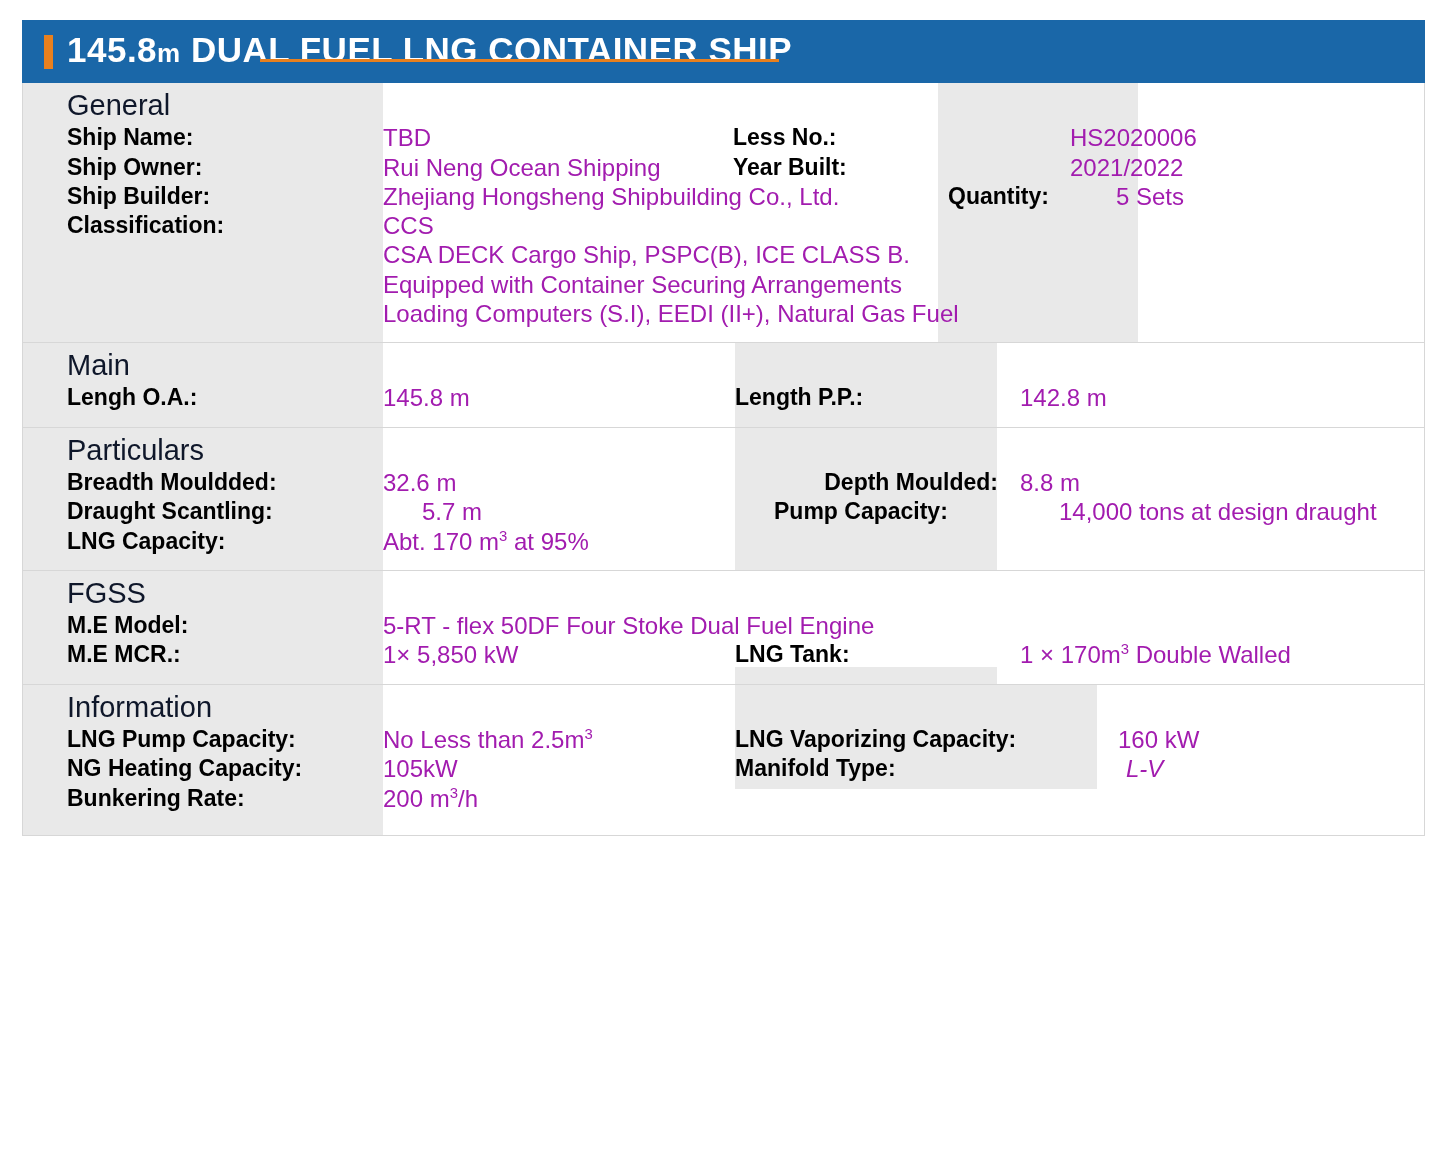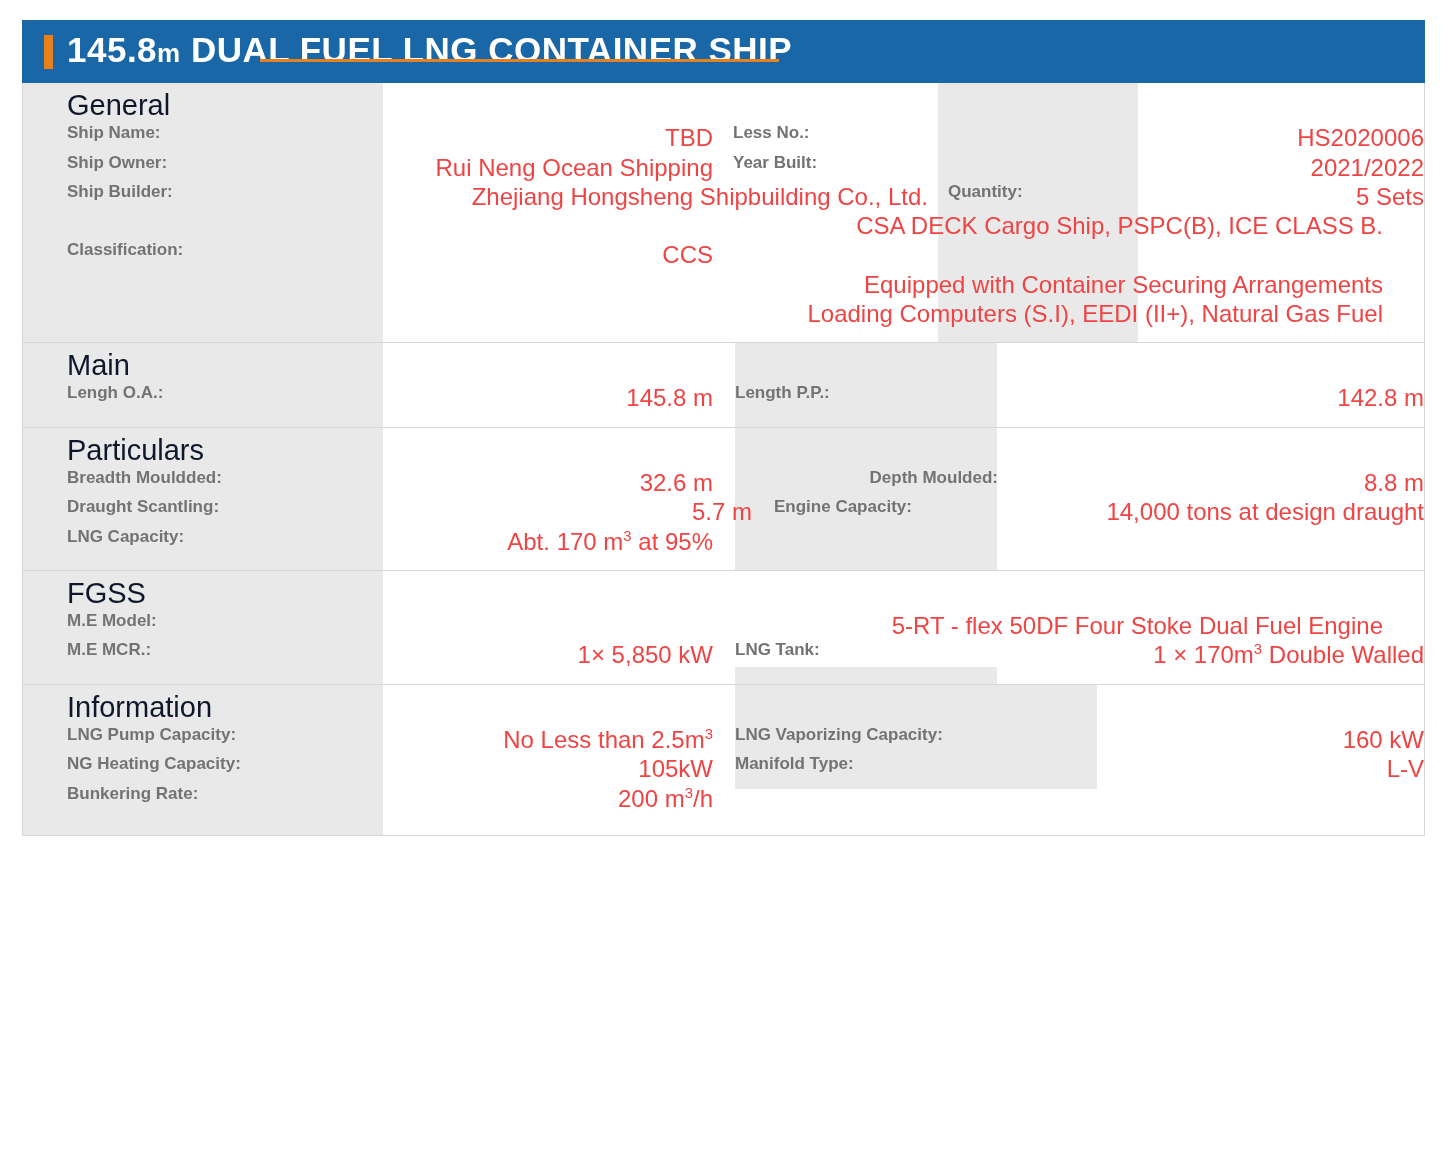--- a/index.html
+++ b/index.html
@@ -87,31 +87,30 @@
     font-weight: normal;
     padding: 7px 0 2px 44px;
     line-height: 1.08;
   }
   .row {
     display: flex;
     align-items: flex-start;
     line-height: 1.22;
   }
   .cell-label {
-    font-size: 17px;
+    font-size: 23px;
     font-weight: bold;
-    color: #737373;
+    color: #000000;
     padding-left: 44px;
     box-sizing: border-box;
   }
   .cell-value {
     font-size: 24px;
-    color: #ef4444;
-    box-sizing: border-box;
-    text-align: right;
+    color: #a21caf;
+    box-sizing: border-box;
   }
   .c1 { width: 360px; }
   .c2 { width: 330px; }
   .c3 { width: 355px; }
   .c4 { flex: 1; }
 
   .lab2 { padding-left: 20px; }
   .val2 { padding-left: 2px; }
 
   sup { font-size: 0.62em; vertical-align: super; line-height: 0; }
@@ -161,26 +160,26 @@
         </div>
 
         <div class="row">
           <div class="cell-label c1">Ship Builder:</div>
           <div class="cell-value c2" style="width:545px; white-space:nowrap;">Zhejiang Hongsheng Shipbuilding Co., Ltd.</div>
           <div class="cell-label c3 lab2" style="width:170px;">Quantity:</div>
           <div class="cell-value c4 val2" style="padding-left:18px;">5 Sets</div>
         </div>
 
         <div class="row">
+          <div class="cell-label c1">Classification:</div>
+          <div class="cell-value c2">CCS</div>
+        </div>
+        <div class="row">
           <div class="cell-label c1"></div>
           <div class="cell-value" style="width:1000px;">CSA DECK Cargo Ship, PSPC(B), ICE CLASS B.</div>
-        </div>
-        <div class="row">
-          <div class="cell-label c1">Classification:</div>
-          <div class="cell-value c2">CCS</div>
         </div>
         <div class="row">
           <div class="cell-label c1"></div>
           <div class="cell-value" style="width:1000px;">Equipped with Container Securing Arrangements</div>
         </div>
         <div class="row">
           <div class="cell-label c1"></div>
           <div class="cell-value" style="width:1000px;">Loading Computers (S.I), EEDI (II+), Natural Gas Fuel</div>
         </div>
       </div>
@@ -209,21 +208,21 @@
         <div class="row">
           <div class="cell-label c1">Breadth Mouldded:</div>
           <div class="cell-value" style="width:330px;">32.6 m</div>
           <div class="cell-label" style="width:285px; padding-left:22px;text-align:right;">Depth Moulded:</div>
           <div class="cell-value c4" style="padding-left:22px;">8.8 m</div>
         </div>
 
         <div class="row">
           <div class="cell-label c1">Draught Scantling:</div>
           <div class="cell-value" style="width:330px;margin-left:39px;">5.7 m</div>
-          <div class="cell-label" style="width:285px; padding-left:22px;">Engine Capacity:</div>
+          <div class="cell-label" style="width:285px; padding-left:22px;">Pump Capacity:</div>
           <div class="cell-value c4" style="padding-left:22px; white-space:nowrap;">14,000 tons at design draught</div>
         </div>
 
         <div class="row">
           <div class="cell-label c1">LNG Capacity:</div>
           <div class="cell-value" style="width:330px;">Abt. 170 m<sup>3</sup> at 95%</div>
         </div>
       </div>
     </div>
 
@@ -257,21 +256,21 @@
           <div class="cell-label c1">LNG Pump Capacity:</div>
           <div class="cell-value" style="width:330px;">No Less than 2.5m<sup>3</sup></div>
           <div class="cell-label" style="width:385px; padding-left:22px;">LNG Vaporizing Capacity:</div>
           <div class="cell-value c4" style="padding-left:20px;">160 kW</div>
         </div>
 
         <div class="row">
           <div class="cell-label c1">NG Heating Capacity:</div>
           <div class="cell-value" style="width:330px;">105kW</div>
           <div class="cell-label" style="width:385px; padding-left:22px;">Manifold Type:</div>
-          <div class="cell-value c4" style="padding-left:16px;">L-V</div>
+          <div class="cell-value c4" style="padding-left:28px;font-style:italic;">L-V</div>
         </div>
 
         <div class="row">
           <div class="cell-label c1">Bunkering Rate:</div>
           <div class="cell-value" style="width:330px;">200 m<sup>3</sup>/h</div>
         </div>
       </div>
     </div>
 
   </div>

